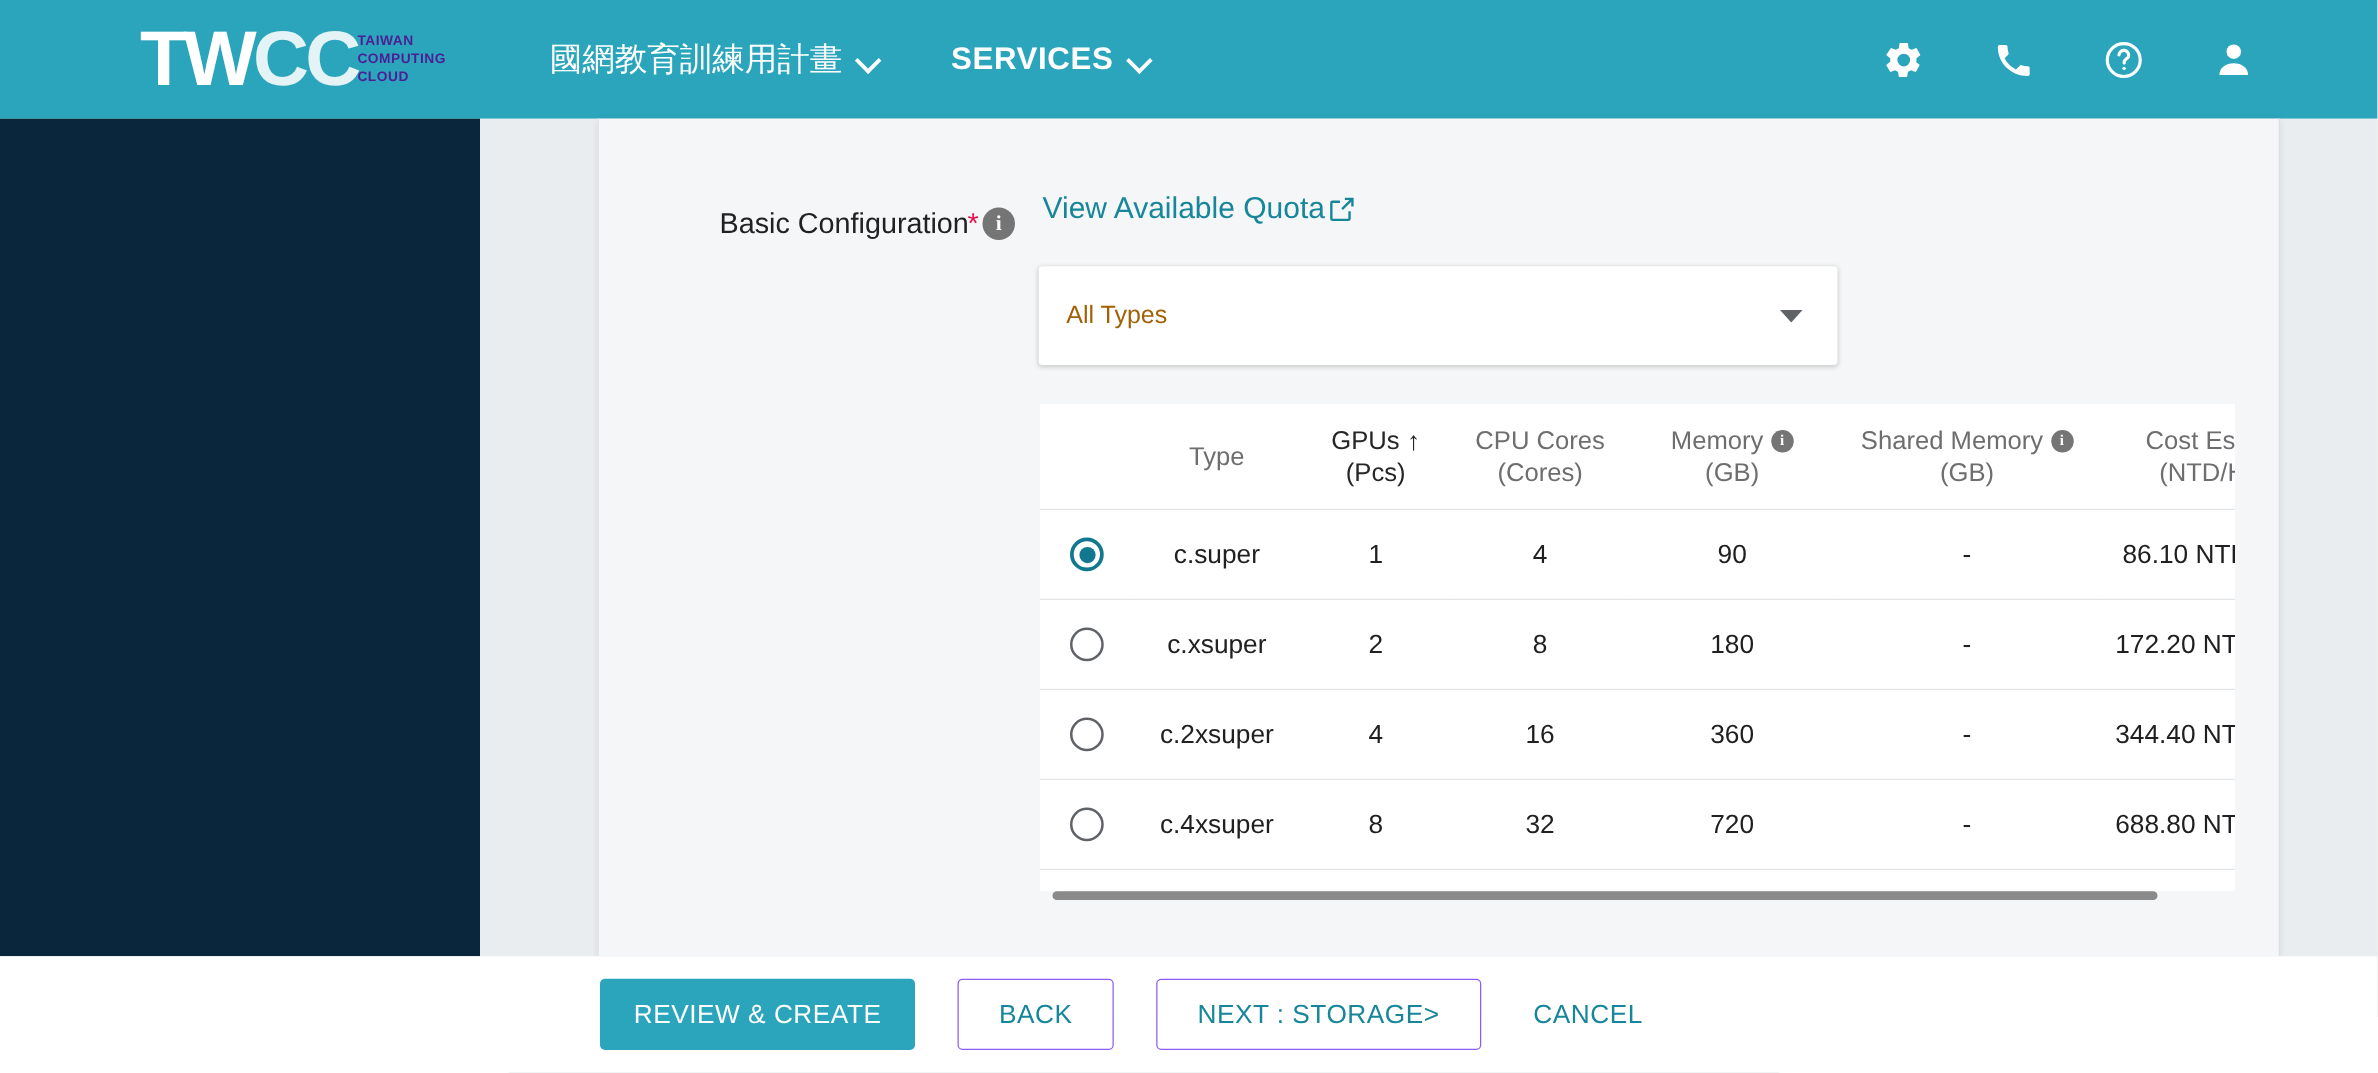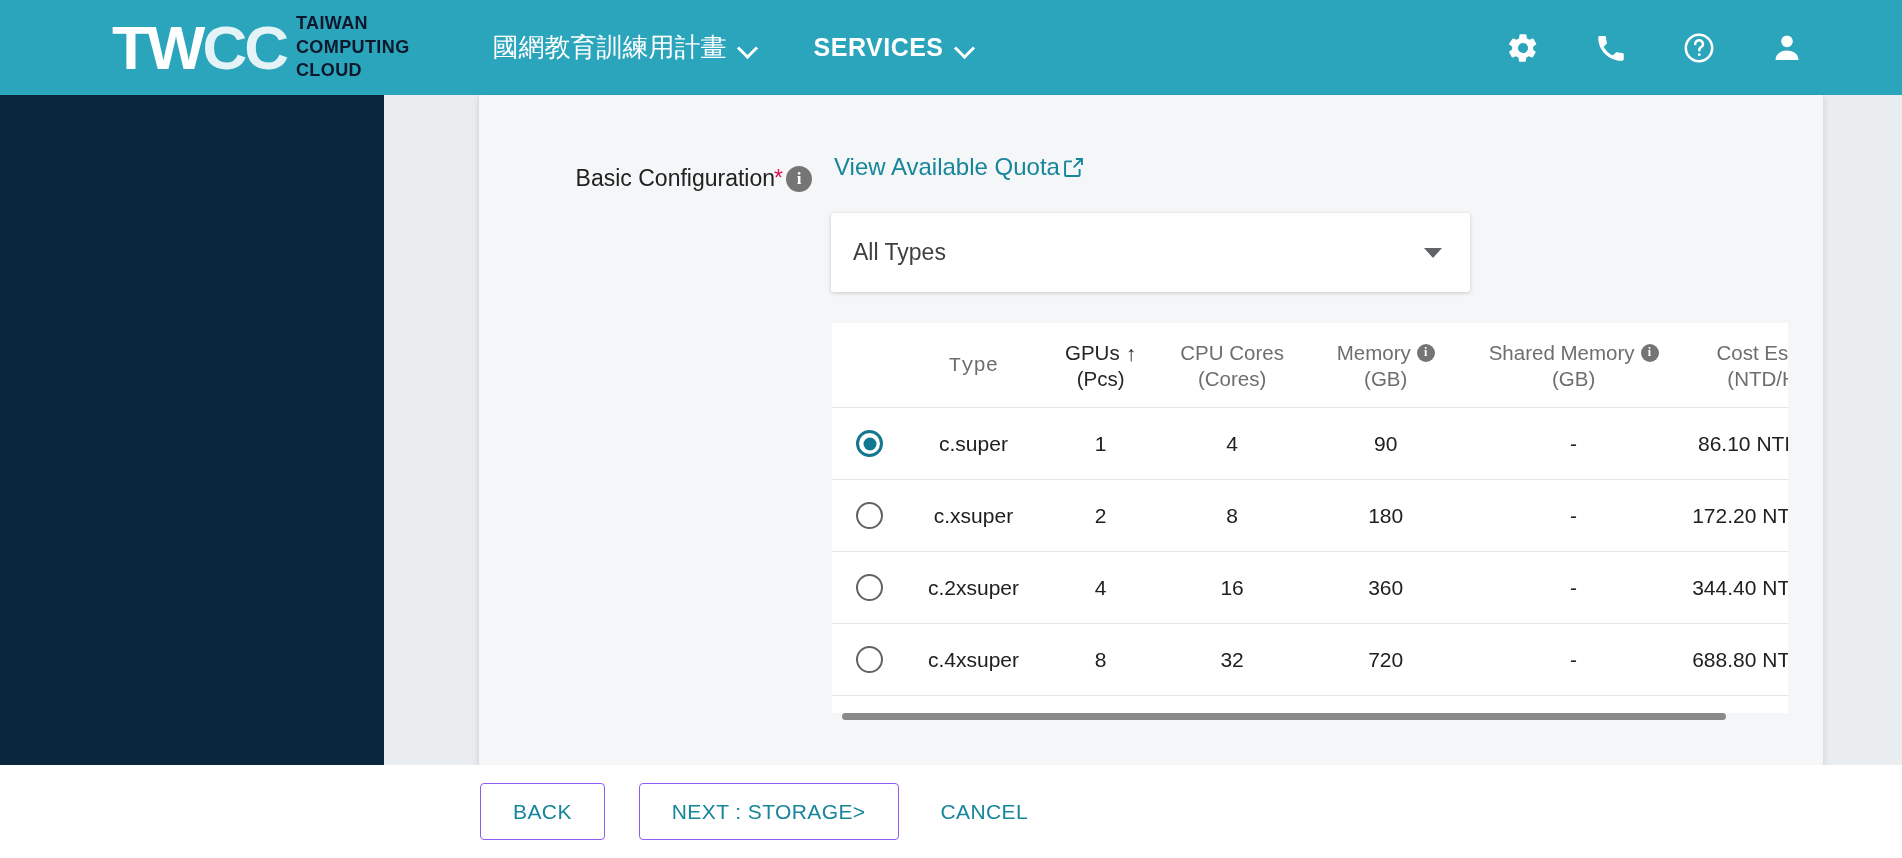--- a/index.html
+++ b/index.html
@@ -18,21 +18,21 @@
     display: flex; align-items: center;
   }
   .logo-wrap { display: flex; align-items: center; margin-left: 112px; }
   .logo-mark {
     font-size: 62px; font-weight: bold; color: #ffffff;
     letter-spacing: -3px; line-height: 0.9;
     font-family: "Liberation Sans", sans-serif;
   }
   .logo-mark .cc { color: #e4f3f6; }
   .logo-sub {
-    margin-left: 10px; color: #0f172a; font-size: 18px;
+    color: #4c1d95; font-size: 11px;
     line-height: 1.30; font-weight: bold; letter-spacing: 0.4px;
   }
   .nav-item {
     color: #ffffff; font-size: 26px; display: flex; align-items: center;
     gap: 12px; cursor: pointer; white-space: nowrap;
   }
   .nav-project { margin-left: 83px; font-weight: normal; }
   .nav-services { margin-left: 58px; font-size: 25px; font-weight: bold; letter-spacing: 0.5px; }
   .chev { display: inline-block; width: 17px; height: 17px; position: relative; }
   .chev::before {
@@ -87,21 +87,21 @@
   }
   .ext-icon { width: 23px; height: 23px; }
 
   .type-select {
     position: absolute; left: 352px; top: 118px; width: 639px; height: 79px;
     background: #ffffff; border-radius: 3px;
     box-shadow: 0 1px 4px rgba(0,0,0,0.18);
     display: flex; align-items: center; justify-content: space-between;
     padding: 0 28px 0 22px; cursor: pointer;
   }
-  .type-select-value { font-size: 23px; color: #404040; }
+  .type-select-value { font-size: 20px; color: #a16207; }
   .caret-down {
     width: 0; height: 0;
     border-left: 9px solid transparent; border-right: 9px solid transparent;
     border-top: 10px solid #5f6368;
   }
 
   
   .table-wrap {
     position: absolute; left: 353px; top: 228px;
     width: 956px; height: 390px;
@@ -114,21 +114,21 @@
   }
   table.flavors th {
     color: #6e6e6e; font-size: 20.5px; line-height: 1.28;
     padding: 17px 4px 15px;
   }
   table.flavors th.sorted { color: #262626; }
   table.flavors th .hdr-top { display: inline-flex; align-items: center; gap: 6px; justify-content: center; }
   .sort-arrow { font-size: 21px; color: #262626; line-height: 1; }
   table.flavors td { font-size: 21px; color: #202020; height: 72px; padding: 4px; }
   .col-radio { width: 68px; }
-  .col-type  { width: 120px; font-family: Liberation Mono, monospace; }
+  .col-type  { width: 120px; }
   .col-gpus  { width: 110px; }
   .col-cpu   { width: 128px; }
   .col-mem   { width: 150px; }
   .col-shmem { width: 190px; }
   .col-cost  { width: 184px; }
   td.cost { color: #f4511e; font-size: 21px; line-height: 1.28; }
   .radio {
     width: 27px; height: 27px; border-radius: 50%;
     border: 2.5px solid #5f6368; margin: 0 auto; cursor: pointer;
     background: #ffffff;
@@ -341,18 +341,19 @@
       </table>
     </div>
 
     <div class="hscroll">
       <div class="hscroll-thumb"></div>
     </div>
 
   </div>
 
   <div class="footer">
+    <div class="btn btn-primary">REVIEW &amp; CREATE</div>
     <div class="btn btn-outline">BACK</div>
     <div class="btn btn-outline">NEXT : STORAGE&gt;</div>
     <div class="btn btn-text">CANCEL</div>
   </div>
 
 </div>
 
 </body></html>

